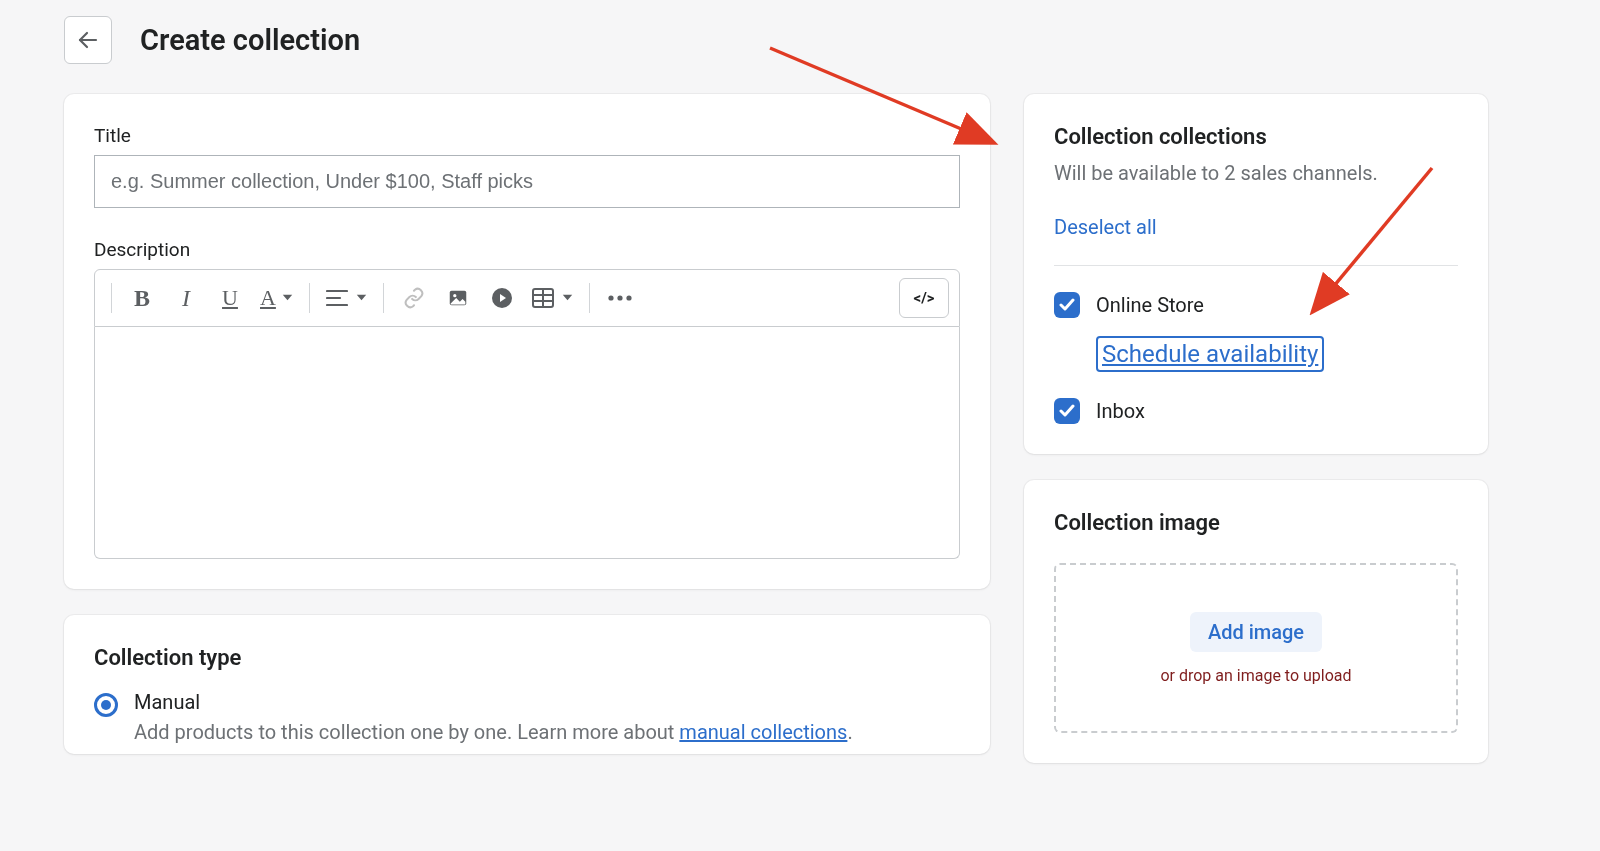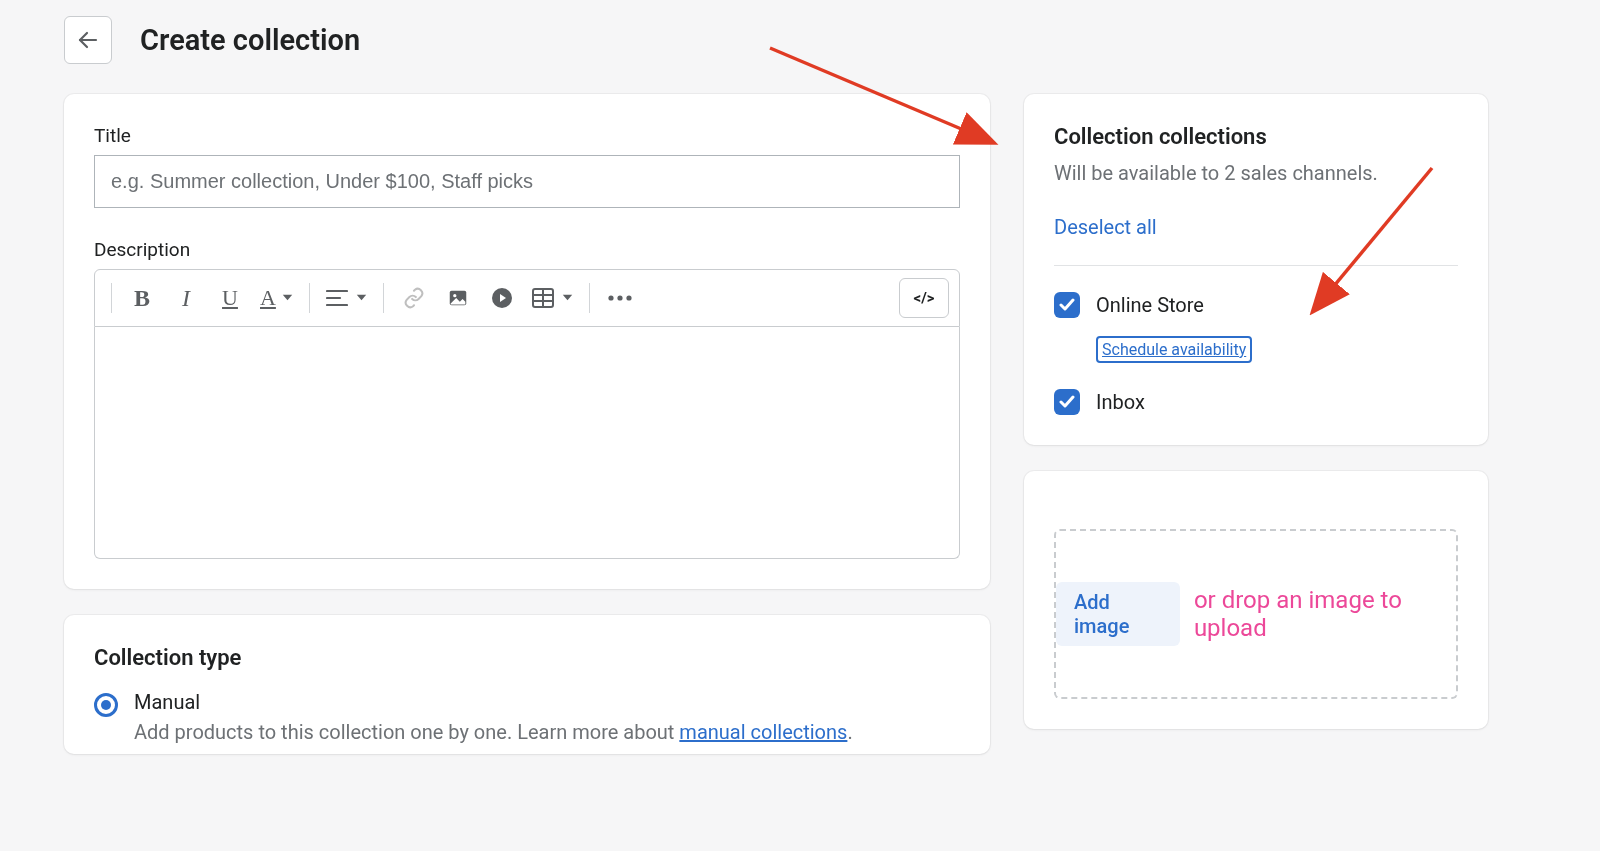--- a/index.html
+++ b/index.html
@@ -160,44 +160,45 @@
   .deselect { color: #2c6ecb; font-size: 20px; cursor: pointer; display: inline-block; margin-bottom: 26px; }
   .divider { border: none; border-top: 1px solid #e1e3e5; margin-bottom: 26px; }
   .check-row { display: flex; align-items: center; gap: 16px; margin-bottom: 14px; }
   .checkbox {
     width: 26px; height: 26px; border-radius: 6px; background: #2c6ecb;
     display: flex; align-items: center; justify-content: center; cursor: pointer;
     flex-shrink: 0;
   }
   .check-label { font-size: 20px; }
   .schedule-link {
-    color: #2c6ecb; text-decoration: underline; font-size: 16px;
+    color: #2c6ecb; text-decoration: underline; font-size: 24px;
     border: 2px solid #2c6ecb; border-radius: 4px; padding: 2px 4px;
     display: inline-block; cursor: pointer; margin: 4px 0 26px 42px;
   }
   .dropzone {
     border: 2px dashed #c9cccf;
     border-radius: 6px;
     height: 170px;
     display: flex;
+    flex-direction: column;
     align-items: center;
     justify-content: center;
     gap: 14px;
     margin-top: 28px;
   }
   .add-img-btn {
     background: #eef3fb;
     color: #2c6ecb;
     font-size: 20px;
     font-weight: 500;
     padding: 8px 18px;
     border-radius: 6px;
     cursor: pointer;
   }
-  .drop-help { font-size: 24px; color: #ec4899; }
+  .drop-help { font-size: 16px; color: #7f1d1d; }
   svg { display: block; }
   .annotation-layer {
     position: absolute;
     left: 0; top: 0;
     pointer-events: none;
   }
 </style>
 </head>
 <body>
 
@@ -337,20 +338,21 @@
           <div class="checkbox">
             <svg width="16" height="14" viewBox="0 0 16 14" fill="none" stroke="#fff" stroke-width="3" stroke-linecap="round" stroke-linejoin="round">
                 <polyline points="2 7 6 11 14 2"></polyline>
               </svg>
           </div>
           <span class="check-label">Inbox</span>
         </div>
       </div>
 
       <div class="card">
+        <h2 class="side-heading">Collection image</h2>
         <div class="dropzone">
           <div class="add-img-btn">Add image</div>
           <div class="drop-help">or drop an image to upload</div>
         </div>
       </div>
 
     </div>
   </div>
 
   <svg class="annotation-layer" width="1600" height="851">

